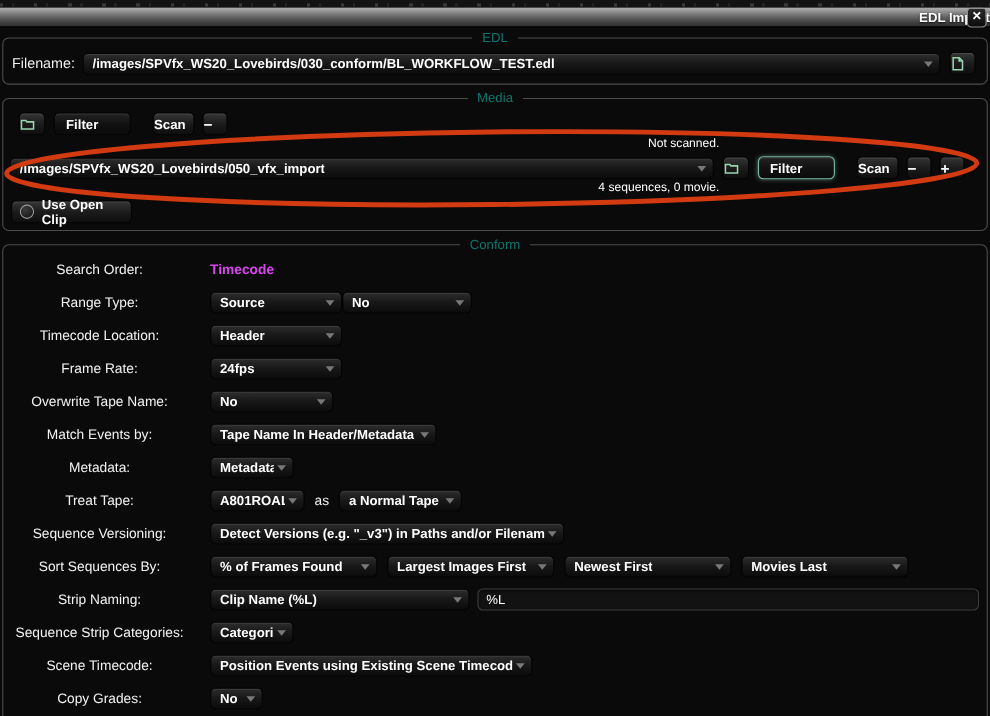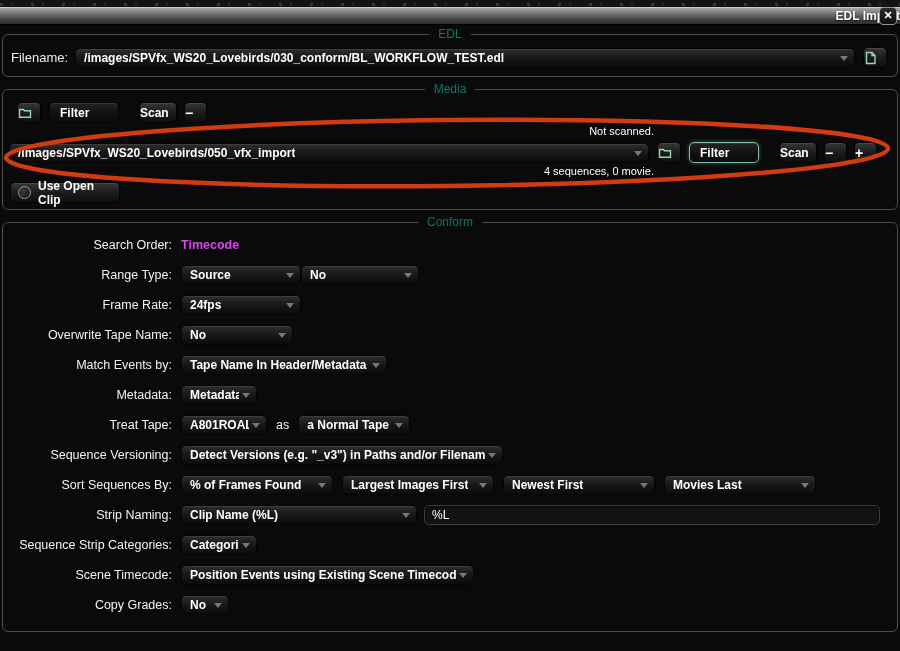--- a/index.html
+++ b/index.html
@@ -80,21 +80,21 @@
   .gap8{margin-left:8px;} .gap20{margin-left:20px;} .gap7{margin-left:7px;}
   .status-line{width:645px;text-align:right;font-size:11px;color:#fff;margin-top:2px;height:12px;}
   .open-clip-btn{width:110px;margin-top:5px;justify-content:flex-start;padding-left:7px;margin-left:1px;}
   .oc-circle{
     width:11px;height:11px;border:1.5px solid #9a9a9a;border-radius:50%;
     background:radial-gradient(circle at 35% 30%,#3d3d3d,#101010);margin-right:7px;flex:none;
   }
   
   .conform-body{padding-top:5px;}
   .c-row{display:flex;align-items:center;height:20px;margin-bottom:10px;}
-  .c-label{width:163px;text-align:right;margin-right:9px;font-size:12.5px;color:#f2f2f2;flex:none;white-space:nowrap;}
+  .c-label{width:163px;text-align:center;margin-right:19px;font-size:12.5px;color:#f2f2f2;flex:none;white-space:nowrap;}
   .c-text{font-size:12.5px;color:#f2f2f2;margin:0 9px;white-space:nowrap;}
   .c-value{font-size:12.5px;font-weight:bold;color:#d946ef;}
   .mr9{margin-right:9px;}
   .w120{width:120px;} .w118{width:118px;} .w112{width:112px;} .w76{width:76px;}
   .w206{width:206px;} .w86{width:86px;} .w322{width:322px;} .w152{width:152px;}
   .w236{width:236px;} .w293{width:293px;} .w48{width:48px;padding-right:15px;}
   
   .overlay{position:absolute;left:0;top:0;pointer-events:none;z-index:20;}
   .icon-mint{stroke:#98d6b0;fill:none;stroke-width:1.4;}
 </style>
@@ -197,20 +197,27 @@
           <div class="dd w120">
             <span class="dd-val">Source</span>
             <span class="dd-arrow"></span>
           </div>
           <div class="dd w118">
             <span class="dd-val">No</span>
             <span class="dd-arrow"></span>
           </div>
         </div>
 
+        <div class="c-row">
+          <span class="c-label">Timecode Location:</span>
+          <div class="dd w120">
+            <span class="dd-val">Header</span>
+            <span class="dd-arrow"></span>
+          </div>
+        </div>
 
         <div class="c-row">
           <span class="c-label">Frame Rate:</span>
           <div class="dd w120">
             <span class="dd-val">24fps</span>
             <span class="dd-arrow"></span>
           </div>
         </div>
 
         <div class="c-row">

